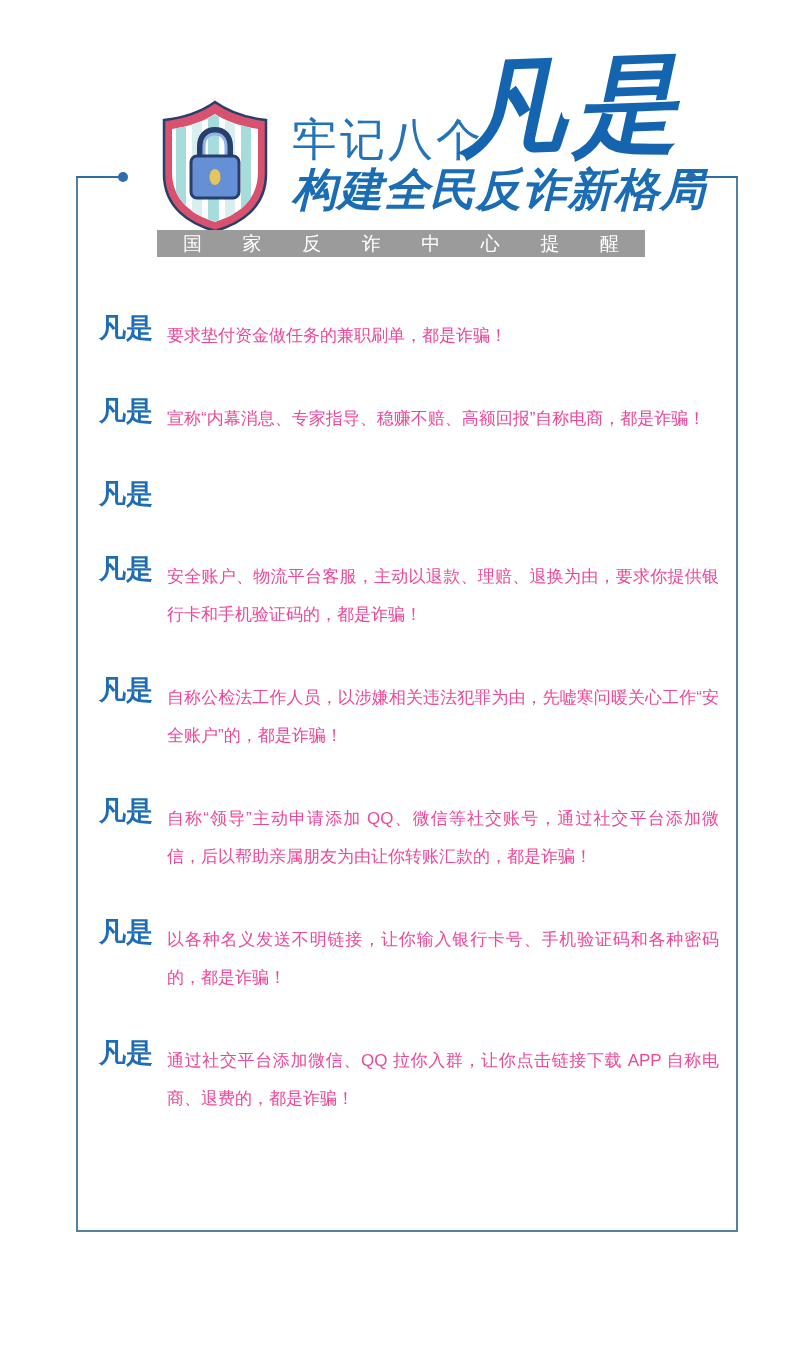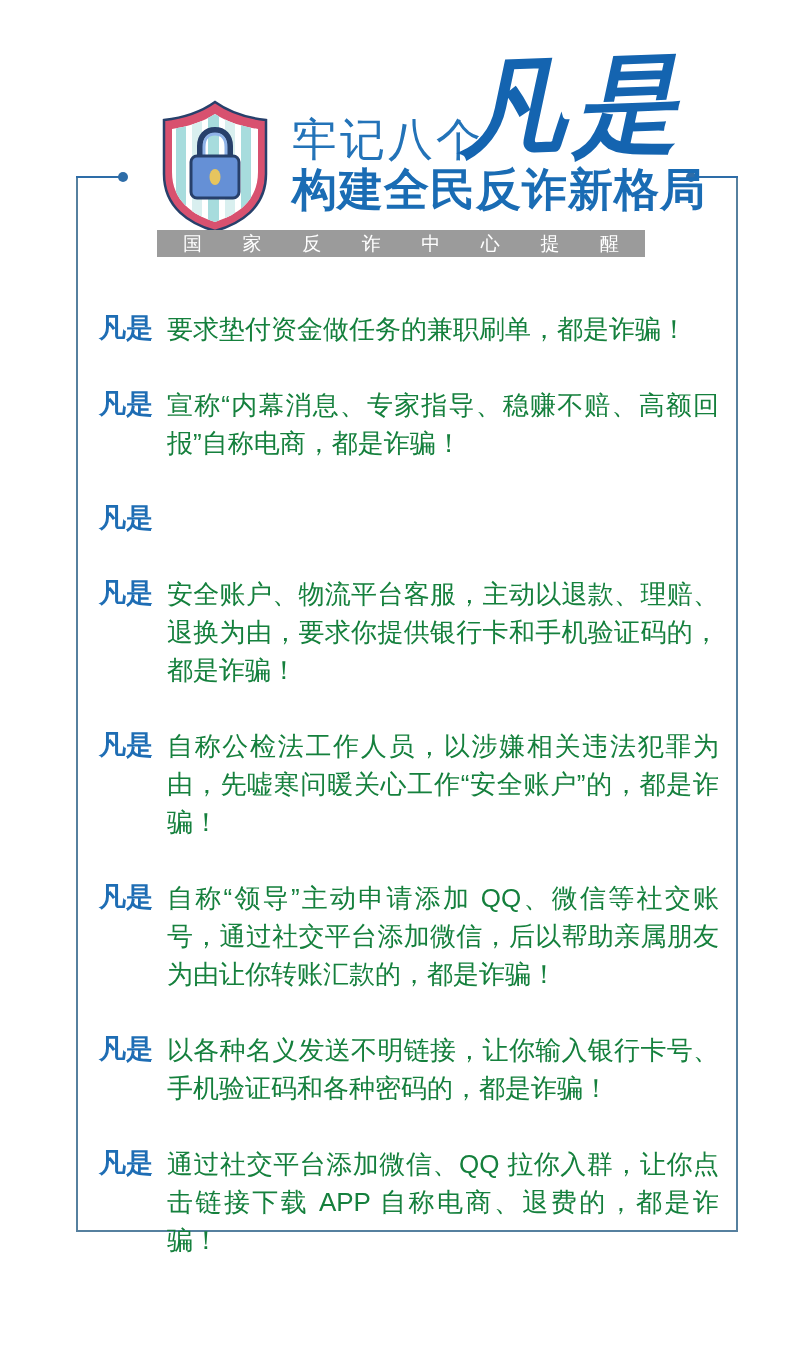--- a/index.html
+++ b/index.html
@@ -32,40 +32,41 @@
     font-size:45px;color:#2373b8;letter-spacing:3px;white-space:nowrap;
   }
   .title-script{
     position:absolute;left:458px;top:36px;
     font-size:106px;font-weight:700;color:#1464b0;
     font-style:italic;letter-spacing:8px;white-space:nowrap;
     transform:rotate(-2deg);
   }
   .title-line2{
     position:absolute;left:292px;top:160px;
-    font-size:45px;font-weight:700;color:#1a6cb4;letter-spacing:1px;white-space:nowrap;
+    font-size:45px;font-weight:700;color:#1a6cb4;letter-spacing:1px;white-space:nowrap;font-style:italic;
   }
   .subtitle-bar{
     position:absolute;left:157px;top:230px;width:488px;height:27px;
     background:#9b9b9b;color:#ffffff;
     display:flex;align-items:center;justify-content:space-between;
     padding:0 26px;box-sizing:border-box;
     font-size:19px;
   }
   
   .list{position:absolute;left:99px;top:310px;width:620px;}
   .item{display:flex;align-items:flex-start;margin-bottom:38px;}
   .item-label{
     flex:0 0 auto;
     font-size:27px;font-weight:700;color:#1e6db4;
     line-height:37px;margin-right:14px;white-space:nowrap;
   }
   .item-text{
-    font-size:26px;color:#15803d;line-height:38px;
+    font-size:17px;color:#ec4899;line-height:38px;
     text-align:justify;
+    margin-top:7px;
   }
 </style>
 </head>
 <body>
 
 <div class="poster">
 
   <div class="frame">
     <span class="tick tick-left"></span>
     <span class="corner-dot dot-left"></span>

